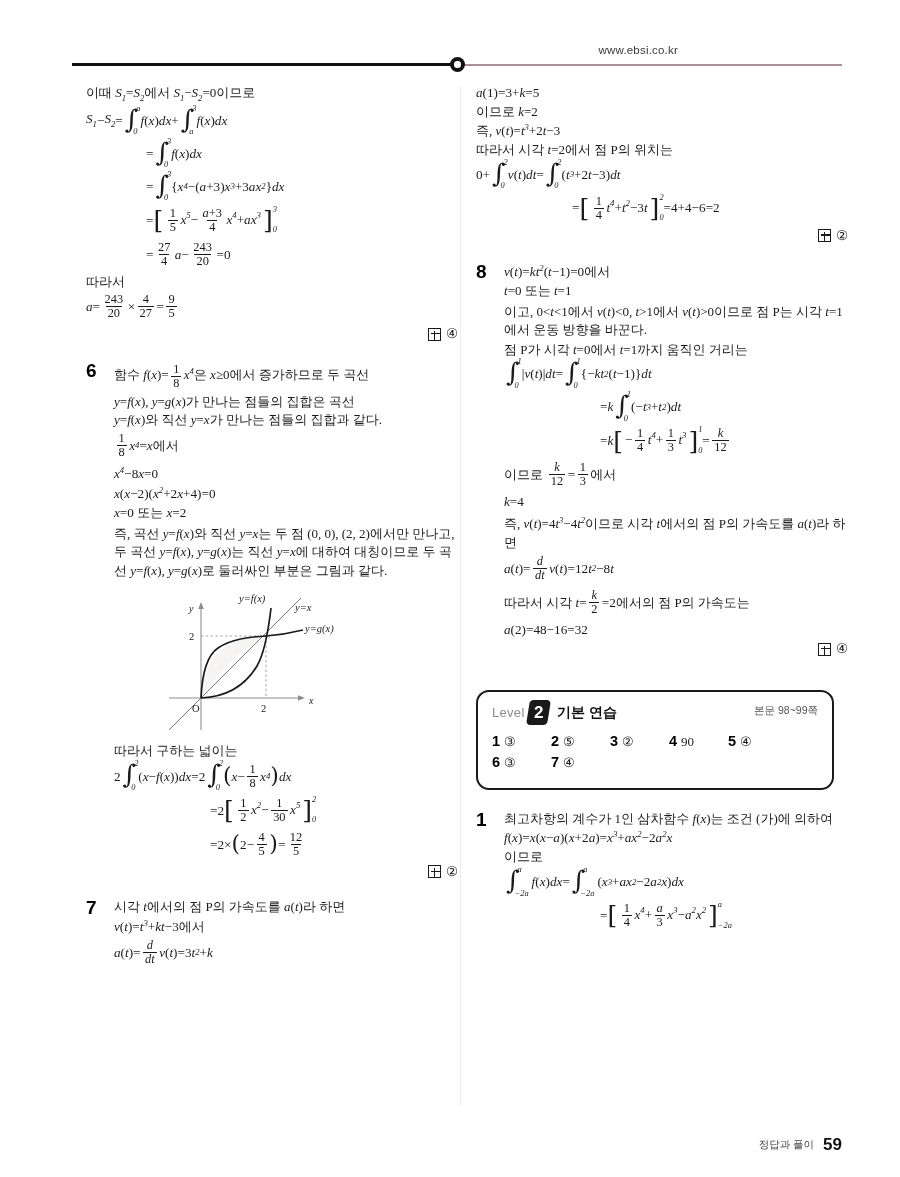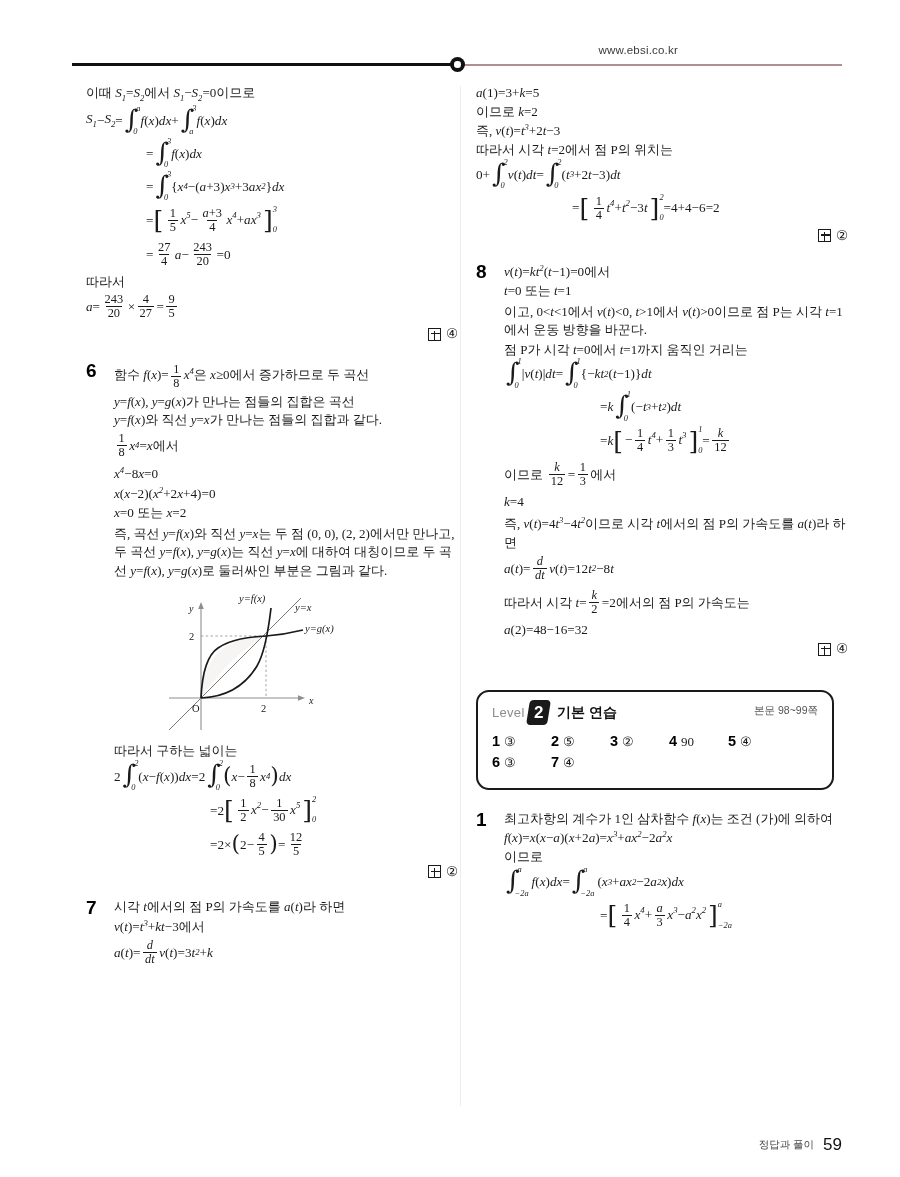--- a/index.html
+++ b/index.html
@@ -223,21 +223,21 @@
   .ans-item .n { font-weight: bold; font-size: 14.5px; color: #000; }
   .ans-item .v { font-size: 13px; font-family: "Liberation Serif", serif; }
 
   
   .page-footer {
     position: absolute;
     right: 58px; bottom: 22px;
     display: flex; align-items: center; gap: 9px;
   }
   .footer-label { font-size: 10.5px; color: #444; font-family: "Liberation Sans", sans-serif; }
-  .footer-page { font-size: 17px; font-weight: normal; color: #111; font-family: "Liberation Sans", sans-serif; }
+  .footer-page { font-size: 17px; font-weight: bold; color: #111; font-family: "Liberation Sans", sans-serif; }
 </style>
 </head>
 <body>
 
 <div class="page-header">
   <div class="site-url">www.ebsi.co.kr</div>
   <div class="rule-left"></div>
   <div class="rule-right"></div>
   <div class="rule-dot"></div>
 </div>

